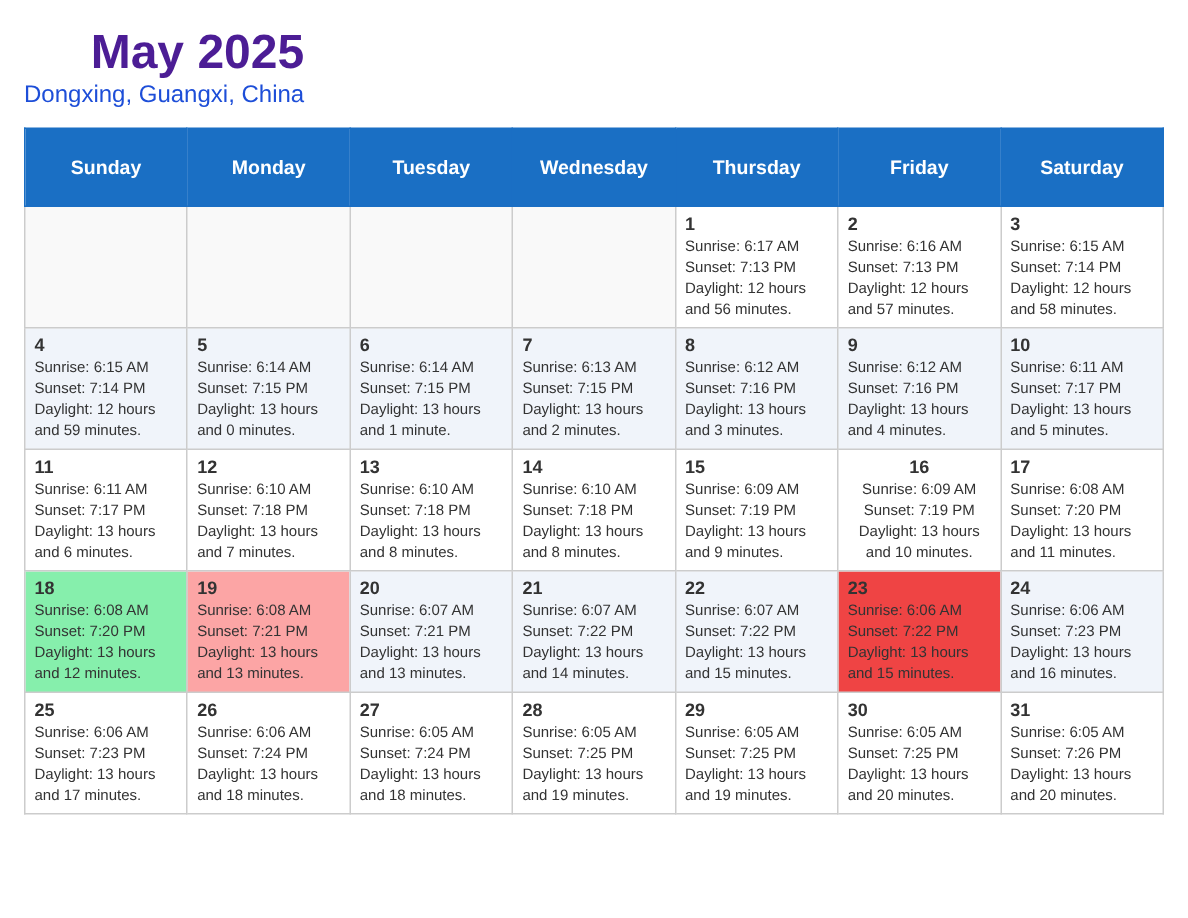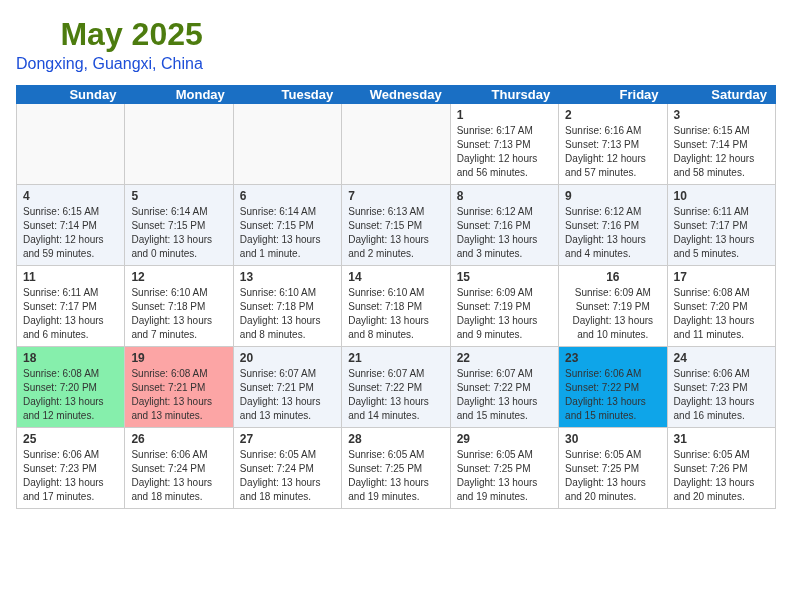--- a/index.html
+++ b/index.html
@@ -34,37 +34,37 @@
     .logo-icon {
       width: 32px;
       height: 32px;
     }
     .title-block {
       text-align: right;
     }
     .month-title {
       font-size: 32px;
       font-weight: bold;
-      color: #4d7c0f;
+      color: #4c1d95;
     }
     .location-title {
       font-size: 16px;
       color: #1d4ed8;
       margin-top: 2px;
     }
     .calendar {
       width: 100%;
       border-collapse: collapse;
       border: 1px solid #ccc;
     }
     .calendar th {
       background-color: #1a6fc4;
       color: #fff;
-      text-align: right;
-      padding: 1px 8px;
+      text-align: center;
+      padding: 18px 8px;
       font-size: 13px;
       border: 1px solid #1a6fc4;
     }
     .calendar td {
       vertical-align: top;
       border: 1px solid #ccc;
       padding: 4px 6px;
       width: calc(100% / 7);
       height: 80px;
       font-size: 10.5px;
@@ -201,21 +201,21 @@
           <div class="day-info">Sunrise: 6:07 AM<br>Sunset: 7:21 PM<br>Daylight: 13 hours and 13 minutes.</div>
         </td>
         <td style="background: rgb(240, 244, 250);">
           <span class="day-number">21</span>
           <div class="day-info">Sunrise: 6:07 AM<br>Sunset: 7:22 PM<br>Daylight: 13 hours and 14 minutes.</div>
         </td>
         <td style="background: rgb(240, 244, 250);">
           <span class="day-number">22</span>
           <div class="day-info">Sunrise: 6:07 AM<br>Sunset: 7:22 PM<br>Daylight: 13 hours and 15 minutes.</div>
         </td>
-        <td style="background: #0ea5e9;">
+        <td style="background: #ef4444;">
           <span class="day-number">23</span>
           <div class="day-info">Sunrise: 6:06 AM<br>Sunset: 7:22 PM<br>Daylight: 13 hours and 15 minutes.</div>
         </td>
         <td style="background: rgb(240, 244, 250);">
           <span class="day-number">24</span>
           <div class="day-info">Sunrise: 6:06 AM<br>Sunset: 7:23 PM<br>Daylight: 13 hours and 16 minutes.</div>
         </td>
       </tr>
       <tr>
         <td style="background: rgb(255, 255, 255);">

